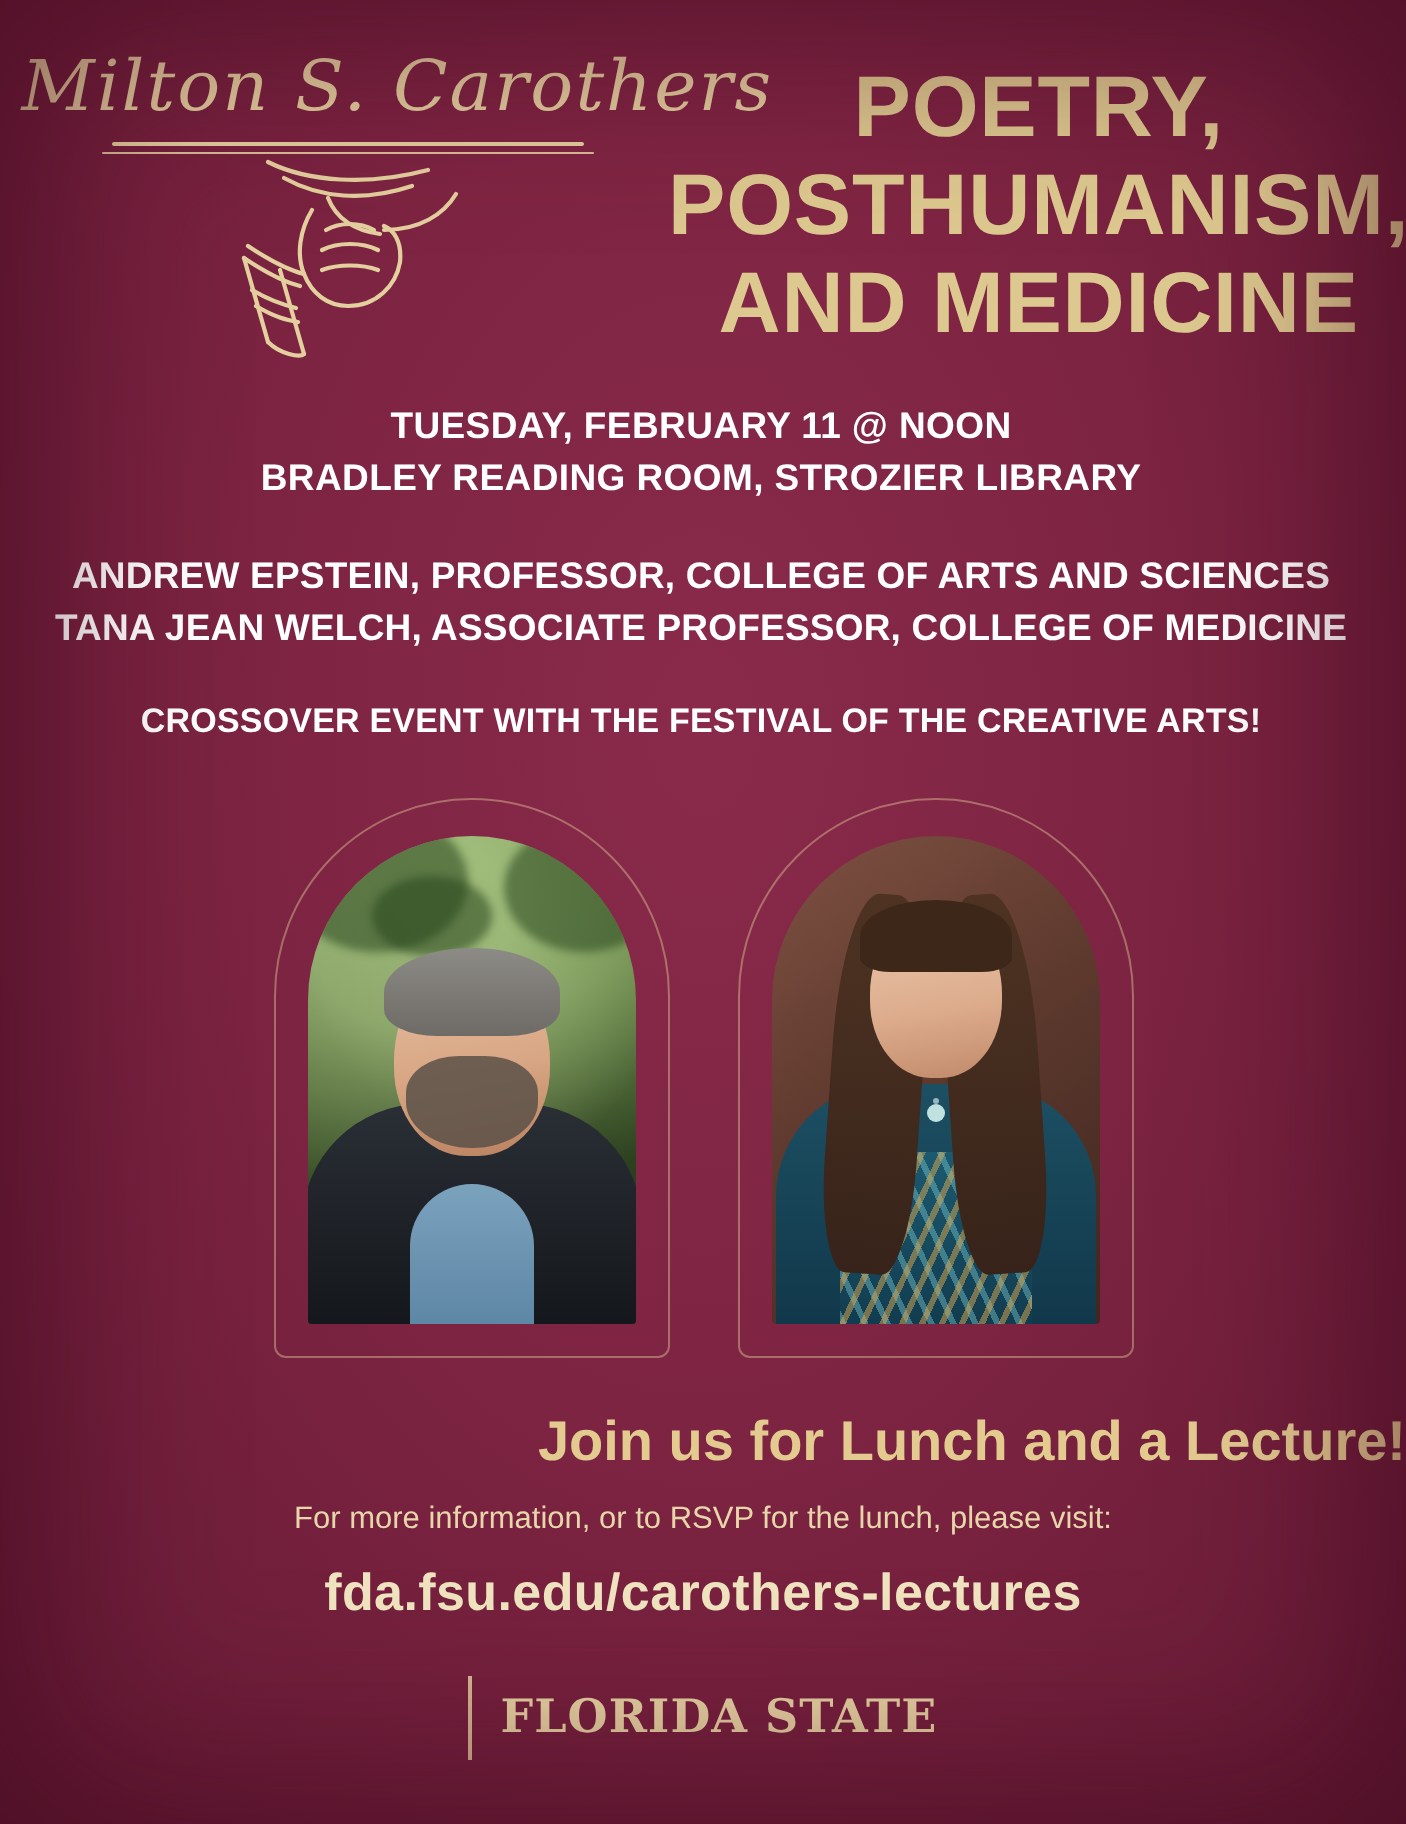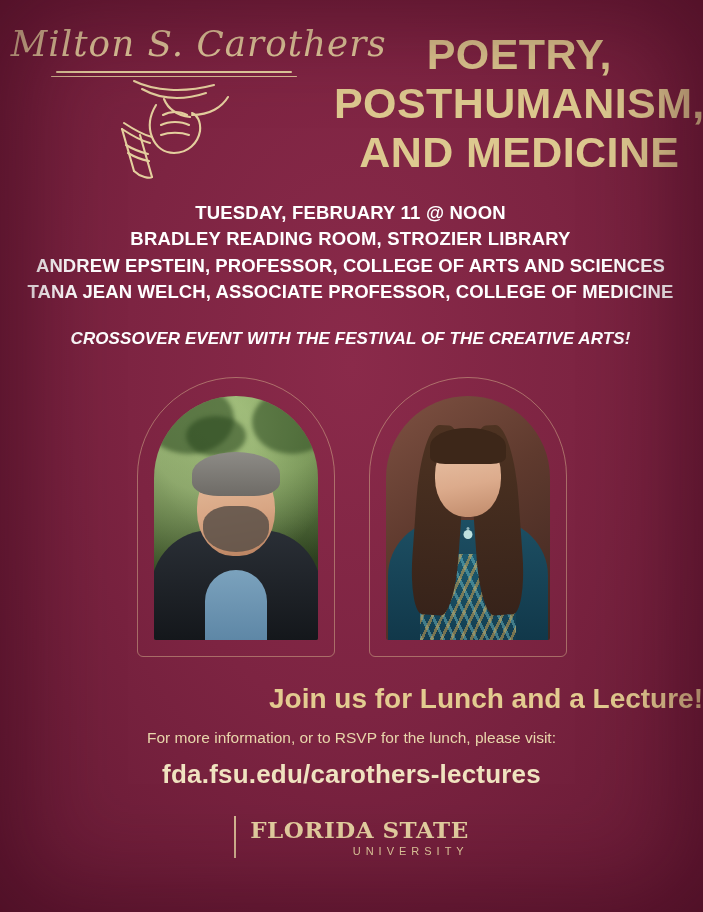--- a/index.html
+++ b/index.html
@@ -100,30 +100,30 @@
     color: #ffffff;
     padding: 10px 22px 0 20px;
   }
   .detail-when {
     font-size: 18.5px;
     font-weight: bold;
     line-height: 1.42;
     letter-spacing: 0.2px;
   }
   .speakers {
+    margin-top: 22px;
     font-size: 18.5px;
     font-weight: bold;
     line-height: 1.42;
     letter-spacing: 0.1px;
   }
   .crossover {
     margin-top: 24px;
     font-size: 17px;
     font-weight: bold;
-    font-style: italic;
     letter-spacing: 0.1px;
   }
 
   
   .portraits {
     margin-top: 28px;
     display: flex;
     justify-content: center;
     gap: 34px;
   }
@@ -428,17 +428,16 @@
   </div>
 
   <div class="cta">Join us for Lunch and a Lecture!</div>
   <div class="rsvp">For more information, or to RSVP for the lunch, please visit:</div>
   <div class="url">fda.fsu.edu/carothers-lectures</div>
 
   <div class="fsu-logo">
     <div class="fsu-divider"></div>
     <div class="fsu-name">
       <div class="fsu-name-1">FLORIDA STATE</div>
-      <div class="fsu-name-2">UNIVERSITY</div>
     </div>
   </div>
 
 </div>
 
 </body></html>

